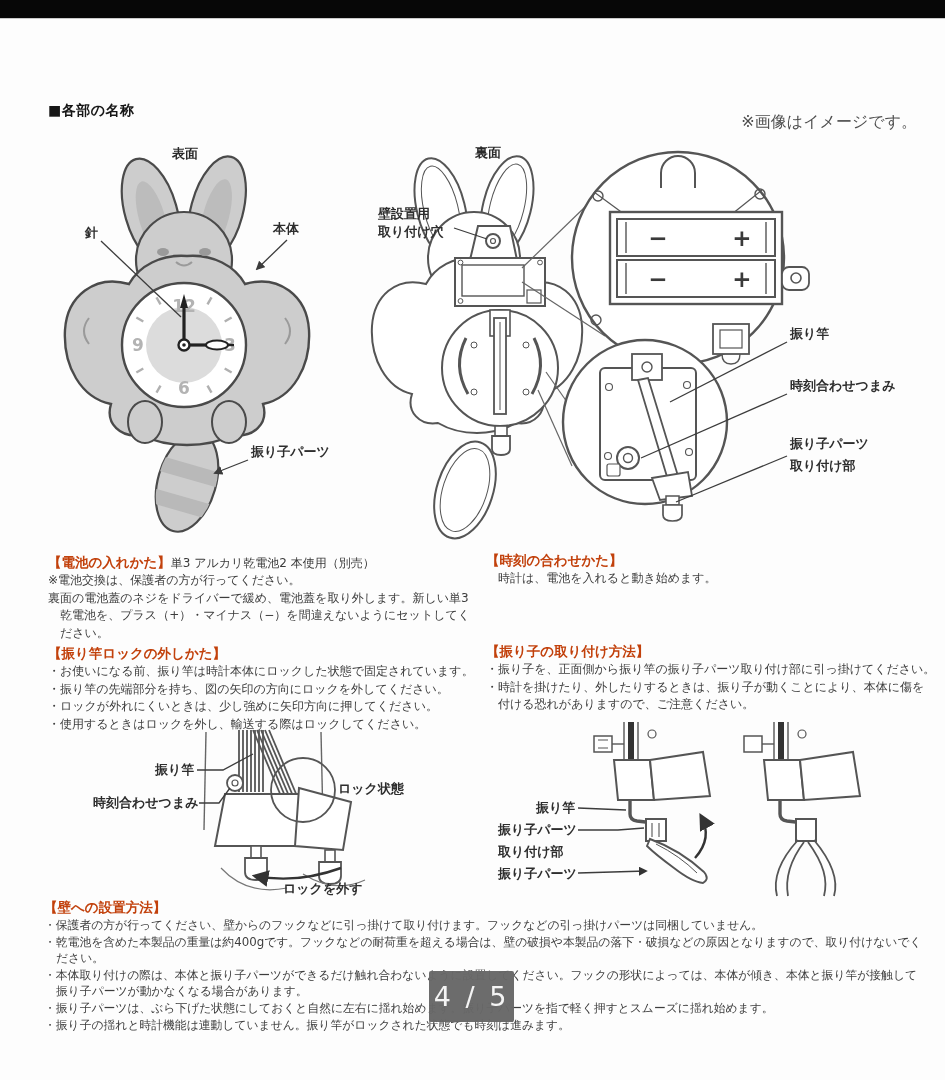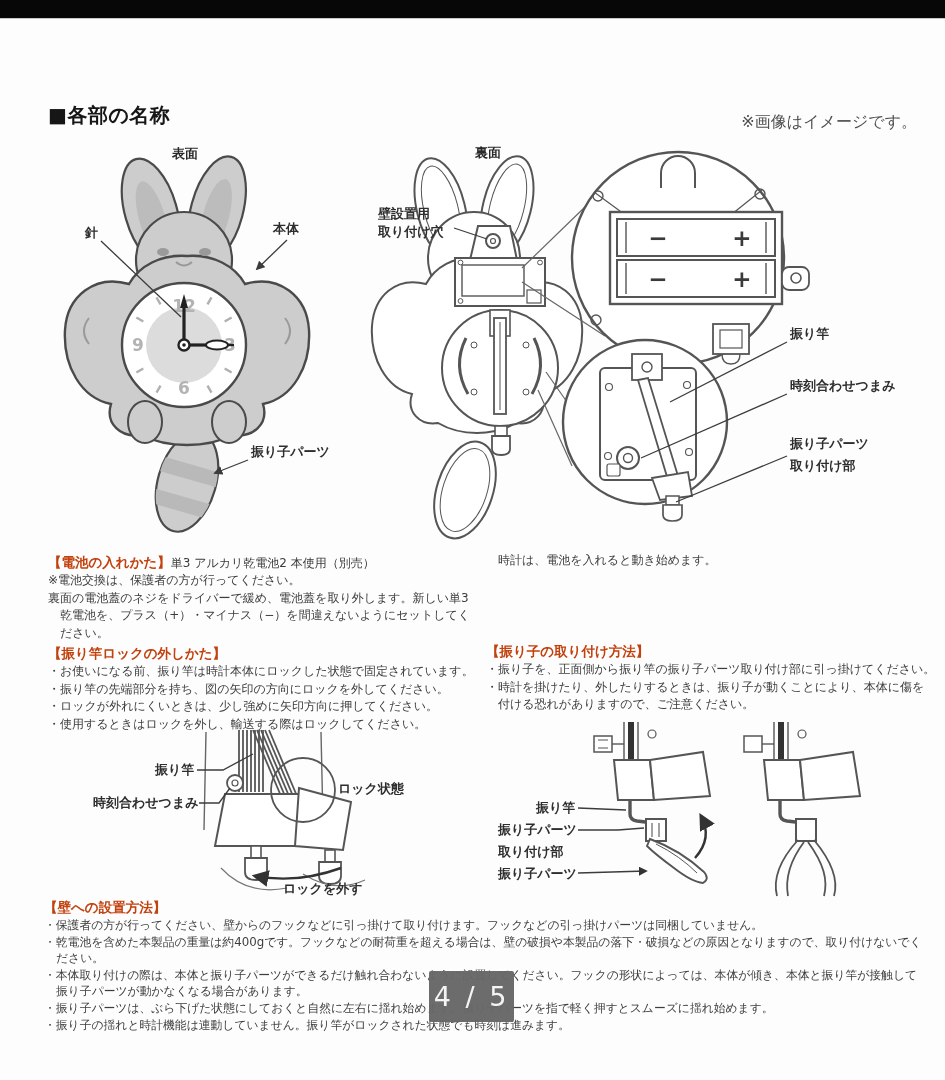--- a/index.html
+++ b/index.html
@@ -1,21 +1,21 @@
 <!DOCTYPE html>
 <html><head>
 <meta charset="utf-8">
 <style>
   * { margin:0; padding:0; box-sizing:border-box; }
   html,body { background:#000; }
   body { font-family:"DejaVu Sans", sans-serif; }
   #stage { position:relative; width:945px; height:1080px; background:#fdfdfd; overflow:hidden; margin:0 auto; }
   .topbar { position:absolute; left:0; top:0; width:945px; height:19px; background:#070707; border-bottom:1px solid #c9c9c9; }
   .abs { position:absolute; }
-  .doc-title { font-size:20px; font-weight:bold; color:#161616; letter-spacing:.5px; }
+  .doc-title { font-size:14px; font-weight:bold; color:#161616; letter-spacing:.5px; }
   .doc-note { font-size:16px; color:#4e4e4e; }
   .sec { position:absolute; }
   .sec-title { font-size:13.5px; font-weight:bold; color:#c2410c; }
   .sec-sub { font-size:12px; color:#3a3a3a; font-weight:normal; }
   .sec-line { font-size:12px; line-height:17.5px; color:#3d3d3d; padding-left:12px; text-indent:-12px; }
   .wall-line { font-size:11.8px; line-height:16.6px; color:#3d3d3d; padding-left:12px; text-indent:-12px; }
   .svglbl { font-family:"DejaVu Sans", sans-serif; font-size:13px; font-weight:bold; fill:#2e2e2e; }
   .num { font-family:"DejaVu Sans", sans-serif; font-size:17px; font-weight:bold; fill:#b3b3b3; text-anchor:middle; }
   .sign { font-family:"DejaVu Sans", sans-serif; font-size:23px; font-weight:bold; fill:#3a3a3a; text-anchor:middle; }
   .cap { font-family:"DejaVu Sans", sans-serif; font-size:13px; font-weight:bold; fill:#2a2a2a; text-anchor:middle; }
@@ -209,20 +209,21 @@
     <line class="ln" x1="417" y1="316" x2="306" y2="362"></line>
   </svg>
 
   <div class="sec" style="left:48px;top:552px;width:432px;">
     <div><span class="sec-title">【電池の入れかた】</span><span class="sec-sub">単3 アルカリ乾電池2 本使用（別売）</span></div>
     <div class="sec-line">※電池交換は、保護者の方が行ってください。</div>
     <div class="sec-line">裏面の電池蓋のネジをドライバーで緩め、電池蓋を取り外します。新しい単3乾電池を、プラス（+）・マイナス（−）を間違えないようにセットしてください。</div>
   </div>
 
   <div class="sec" style="left:486px;top:552px;width:446px;">
+    <div class="sec-title">【時刻の合わせかた】</div>
     <div class="sec-line">　時計は、電池を入れると動き始めます。</div>
   </div>
 
   <div class="sec" style="left:48px;top:645px;width:436px;">
     <div class="sec-title">【振り竿ロックの外しかた】</div>
     <div class="sec-line">・お使いになる前、振り竿は時計本体にロックした状態で固定されています。</div>
     <div class="sec-line">・振り竿の先端部分を持ち、図の矢印の方向にロックを外してください。</div>
     <div class="sec-line">・ロックが外れにくいときは、少し強めに矢印方向に押してください。</div>
     <div class="sec-line">・使用するときはロックを外し、輸送する際はロックしてください。</div>
   </div>

